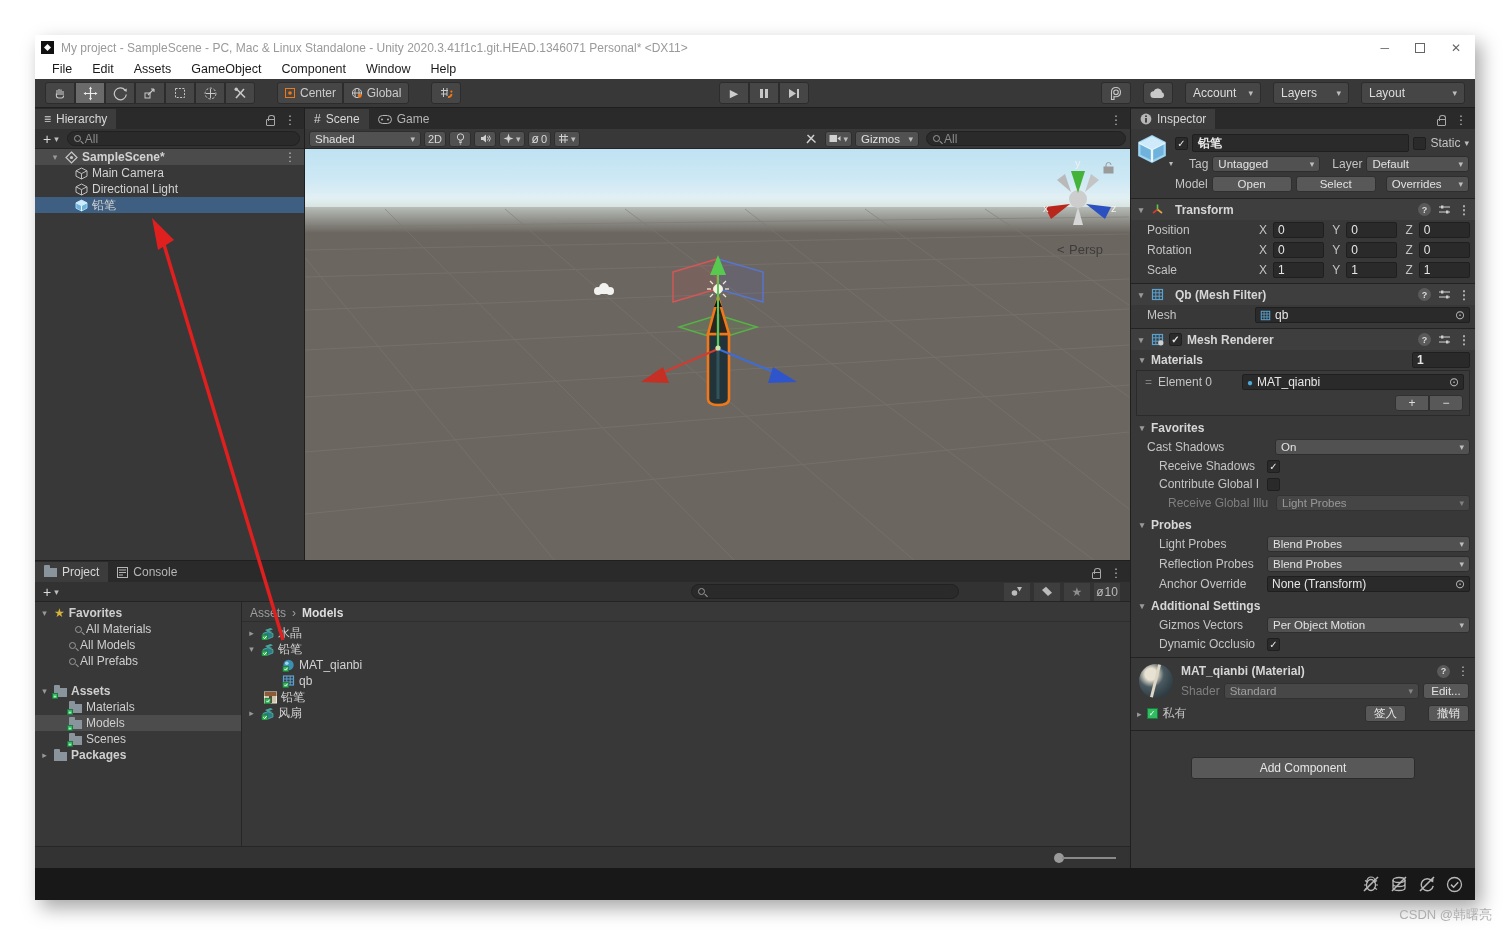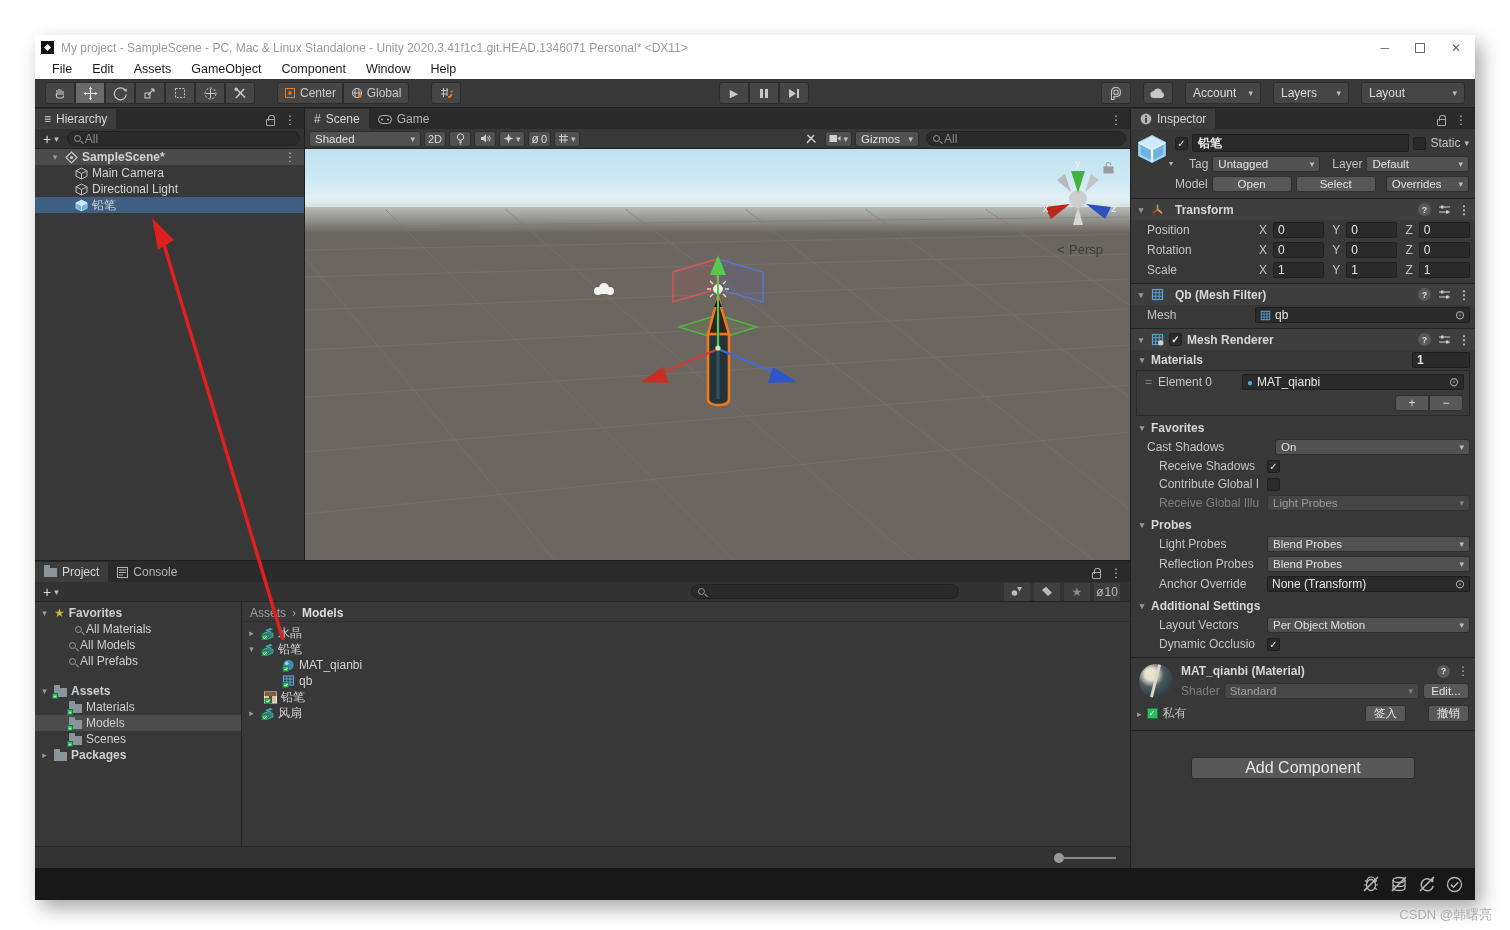--- a/index.html
+++ b/index.html
@@ -132,21 +132,21 @@
   .nfield { flex:1; height:16px; background:#2a2a2a; border:1px solid #1f1f1f; border-radius:2px; color:#e6e6e6;
             display:flex; align-items:center; padding:0 4px; min-width:0; }
   .ofield { flex:1; height:16px; background:#2a2a2a; border:1px solid #1f1f1f; border-radius:2px; color:#e6e6e6;
             display:flex; align-items:center; gap:4px; padding:0 4px; }
   .ofield .tgt { margin-left:auto; color:#b5b5b5; }
   .matarea { background:#3a3a3a; border:1px solid #2a2a2a; margin:0 5px; }
   .el-row { display:flex; align-items:center; gap:6px; padding:3px 5px 3px 8px; }
   .pm-row { display:flex; justify-content:flex-end; padding:2px 6px 4px 0; }
   .pm { width:34px; height:16px; background:#585858; border:1px solid #303030; display:flex; align-items:center; justify-content:center; color:#ddd; }
   .addc { width:224px; height:22px; margin:26px auto 0 auto; background:#585858; border:1px solid #2b2b2b; border-radius:3px;
-          color:#e6e6e6; display:flex; align-items:center; justify-content:center; font-size:16px; }
+          color:#e6e6e6; display:flex; align-items:center; justify-content:center; font-size:12px; }
   .matprev { width:34px; height:34px; border-radius:50%; flex:none;
              background:radial-gradient(circle at 35% 30%, #e8e2d2 0 18%, #4a5a60 40%, #2e3c44 75%); position:relative; overflow:hidden;}
   .matprev::after{content:""; position:absolute; left:45%; top:0; width:3px; height:100%; background:#ddd6c4; transform:rotate(14deg);}
   .vcbox { width:11px; height:11px; background:#2fbe5f; border:1px solid #1d7a3c; color:#fff; font-size:8px; line-height:10px; text-align:center; }
   .cnbtn { height:17px; padding:0 8px; background:#585858; border:1px solid #303030; border-radius:3px; color:#e6e6e6;
            display:flex; align-items:center; font-size:11.5px; }
 
   
   .statusbar { height:32px; background:#181818; display:flex; align-items:center; justify-content:flex-end; gap:10px;
                padding-right:12px; flex:none; }
@@ -936,21 +936,21 @@
             </span>
           </div>
           <div class="crow" style="padding-left:28px;">
             <span class="rlabel">Receive Shadows</span>
             <span class="cb"><span>✓</span></span>
           </div>
           <div class="crow" style="padding-left:28px;">
             <span class="rlabel">Contribute Global I</span>
             <span class="cb"></span>
           </div>
-          <div class="crow" style="padding-left:28px;">
+          <div class="crow" style="padding-left:28px;margin-left:9px;">
             <span class="rlabel dim">Receive Global Illu</span>
             <span class="dd" style="flex:1; opacity:.55;">
               <span>Light Probes</span>
                 <span class="arr">▾</span>
             </span>
           </div>
 
           <div class="crow" style="padding-left:6px; font-weight:bold; color:#d6d6d6; margin-top:3px;">
             <span class="fold" style="font-size:9px;color:#999;width:10px;text-align:center;">▾</span>
             <span>Probes</span>
@@ -975,21 +975,21 @@
               <span>None (Transform)</span>
               <span class="tgt">⊙</span>
             </span>
           </div>
 
           <div class="crow" style="padding-left:6px; font-weight:bold; color:#d6d6d6; margin-top:3px;">
             <span class="fold" style="font-size:9px;color:#999;width:10px;text-align:center;">▾</span>
             <span>Additional Settings</span>
           </div>
           <div class="crow" style="padding-left:28px;">
-            <span class="rlabel">Layout Vectors</span>
+            <span class="rlabel">Gizmos Vectors</span>
             <span class="dd" style="flex:1;">
               <span>Per Object Motion</span>
                 <span class="arr">▾</span>
             </span>
           </div>
           <div class="crow" style="padding-left:28px; padding-bottom:6px;">
             <span class="rlabel">Dynamic Occlusio</span>
             <span class="cb"><span>✓</span></span>
           </div>
 

